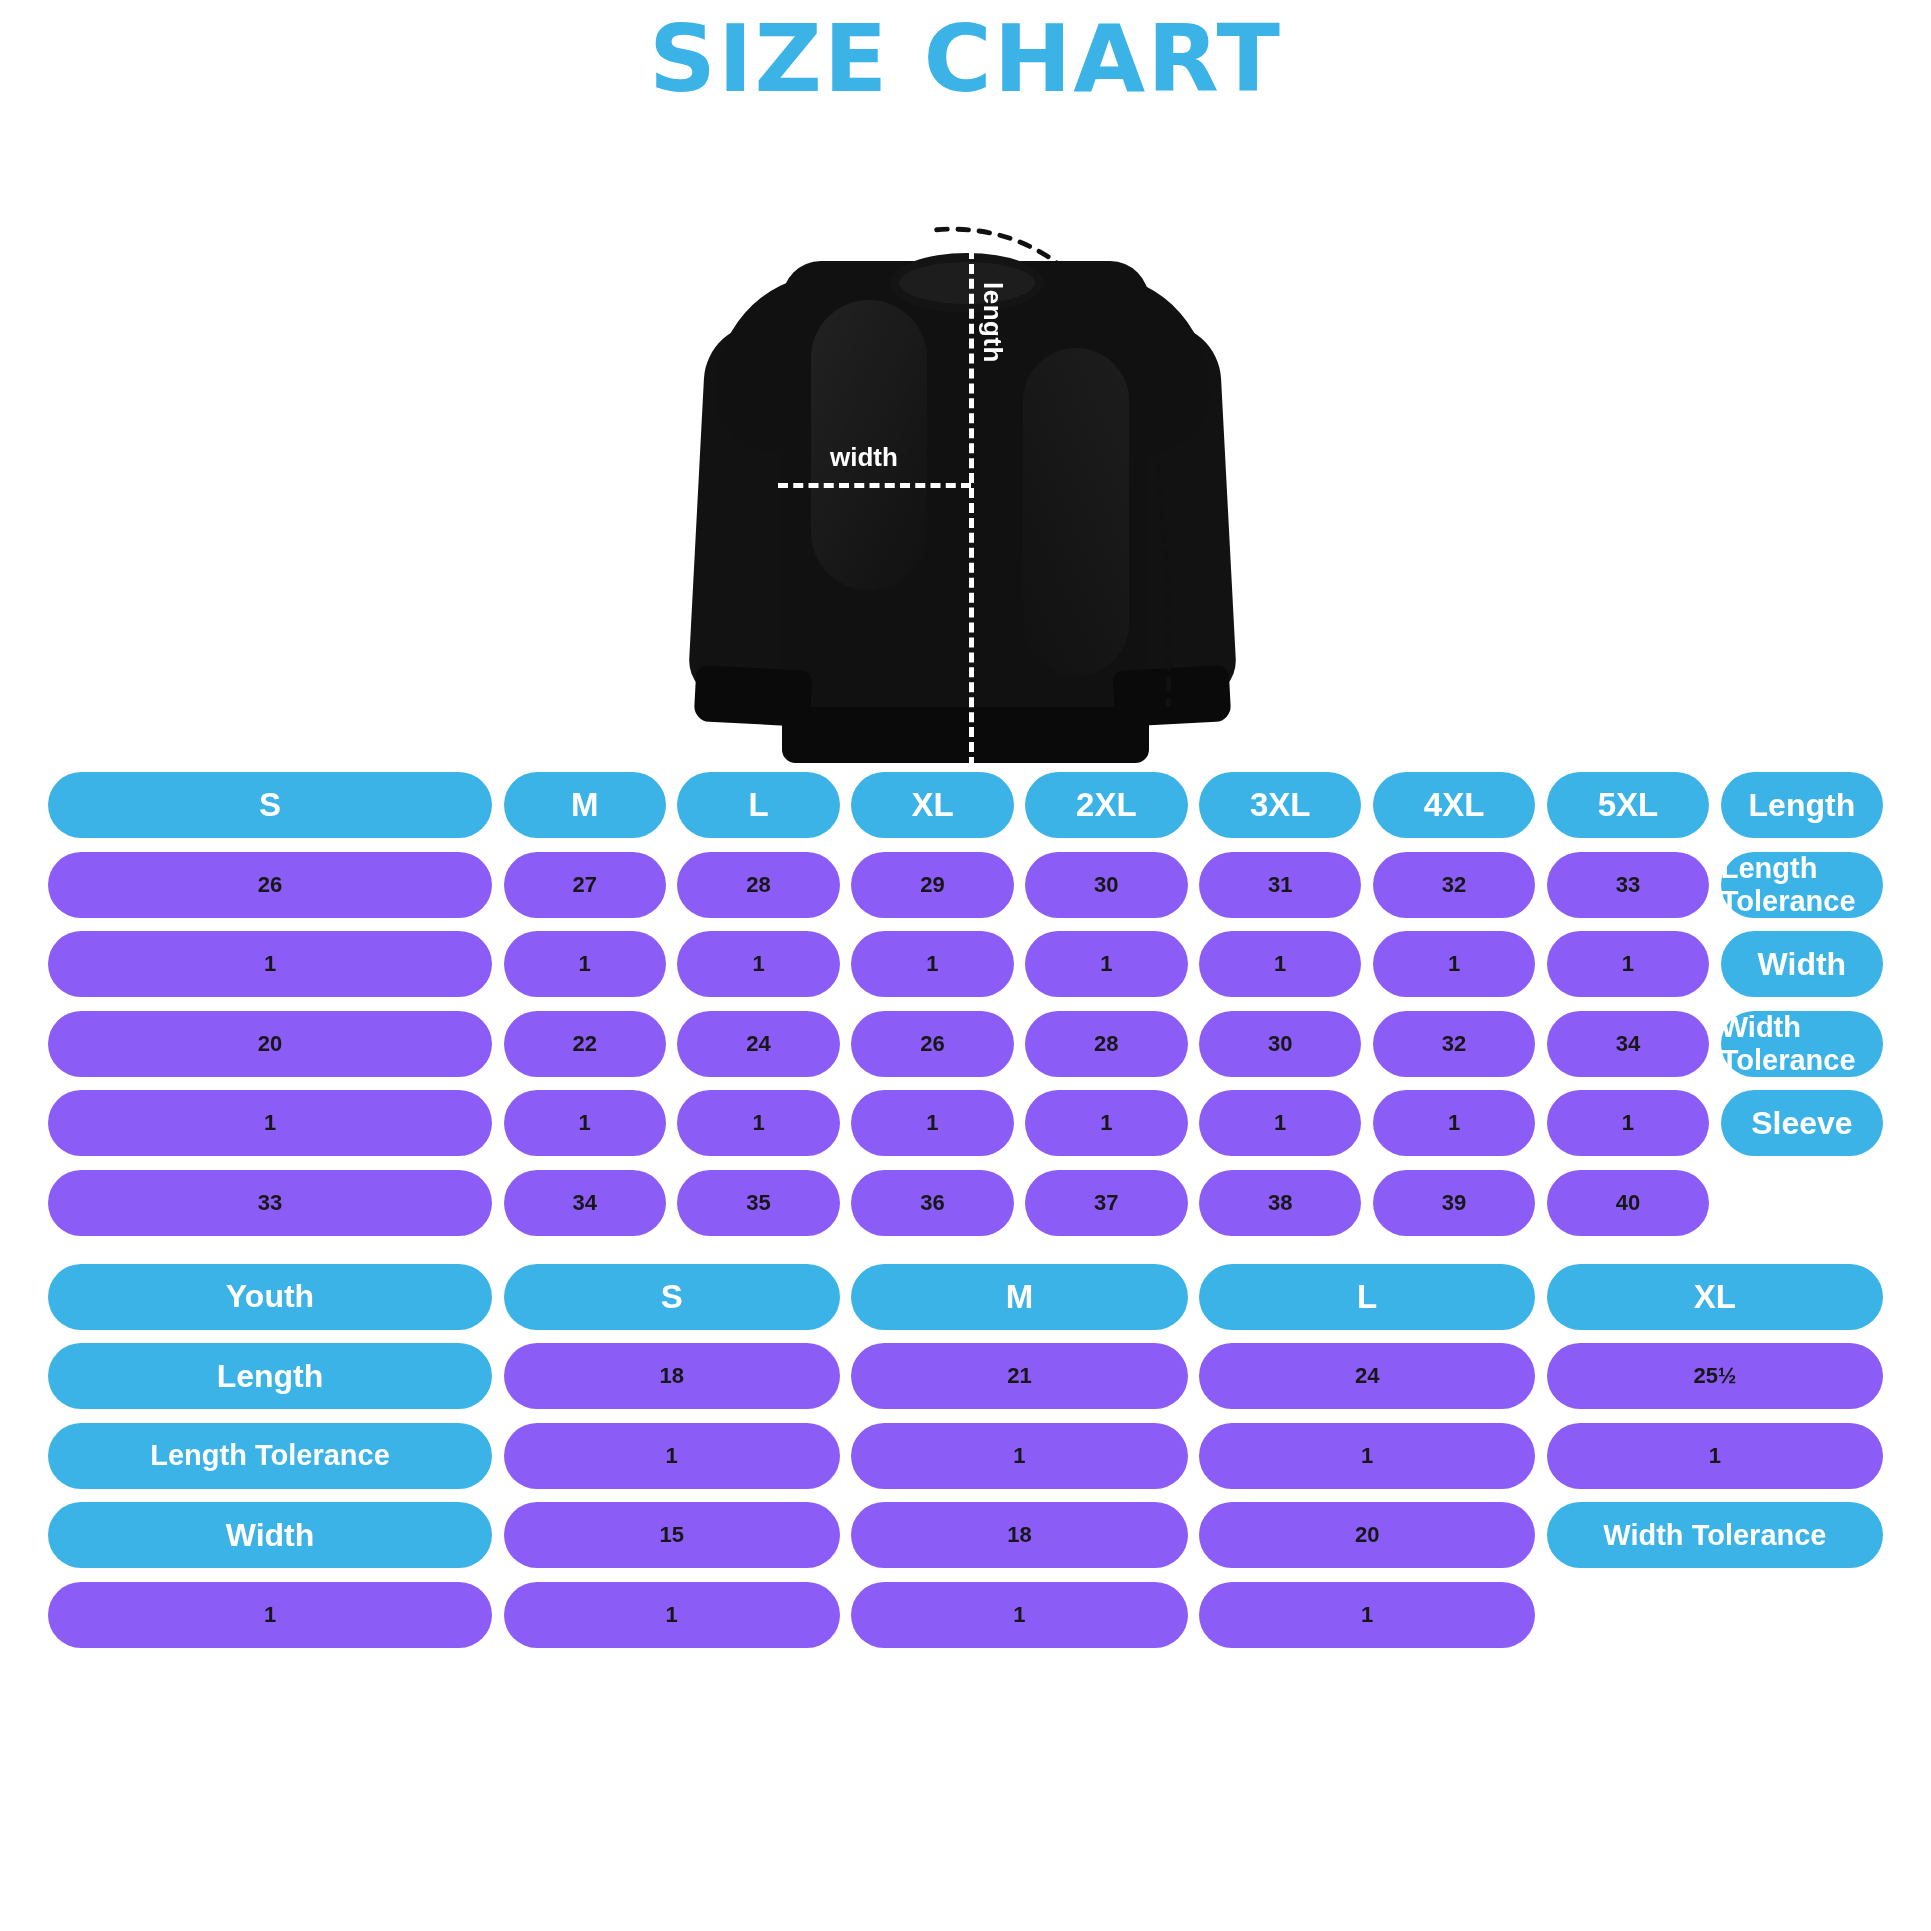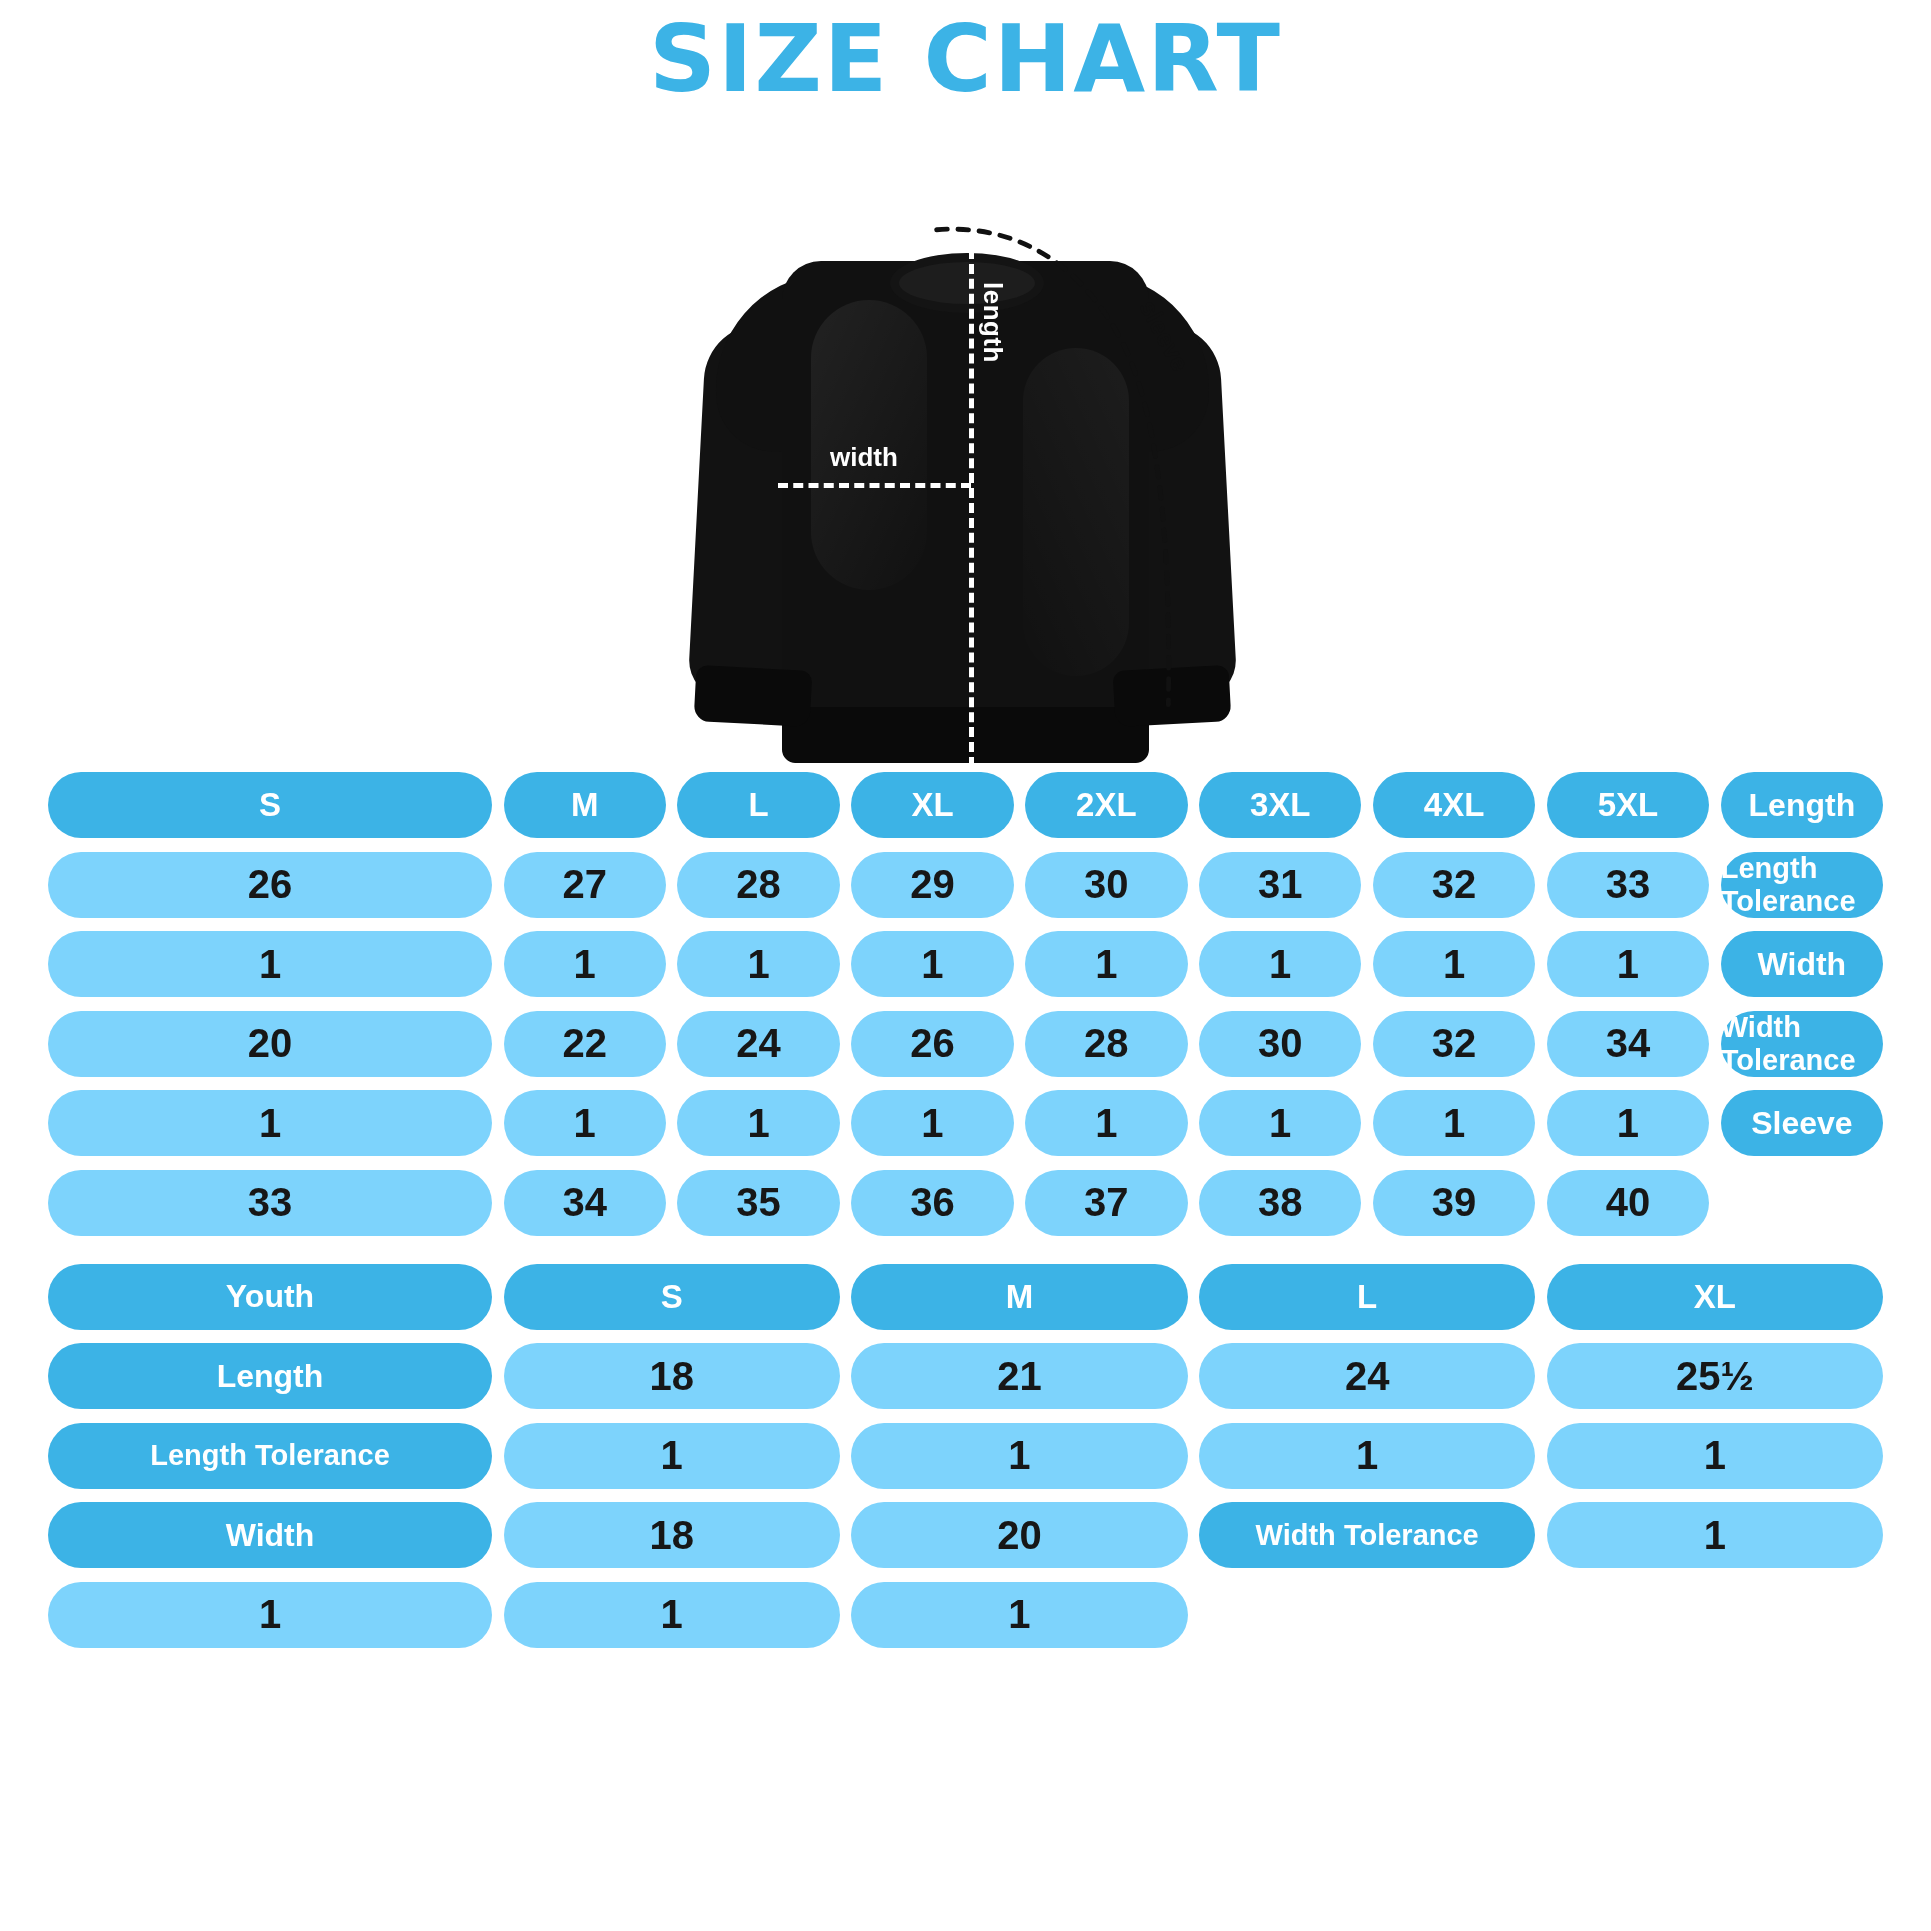--- a/index.html
+++ b/index.html
@@ -246,23 +246,23 @@
   .rowlabel {
     background: #3cb3e6;
     color: #ffffff;
     font-size: 32px;
     font-weight: 800;
   }
   .rowlabel.small {
     font-size: 29px;
   }
   .val {
-    background: #7dd3fc;
+    background: #8b5cf6;
     color: #171717;
-    font-size: 40px;
+    font-size: 22px;
     font-weight: 700;
   }
 </style>
 </head>
 <body>
 
 <div class="page">
 
   <div class="title">SIZE CHART</div>
 
@@ -368,20 +368,21 @@
       <div class="cell val">24</div>
       <div class="cell val">25½</div>
 
       <div class="cell rowlabel small">Length Tolerance</div>
       <div class="cell val">1</div>
       <div class="cell val">1</div>
       <div class="cell val">1</div>
       <div class="cell val">1</div>
 
       <div class="cell rowlabel">Width</div>
+      <div class="cell val">15</div>
       <div class="cell val">18</div>
       <div class="cell val">20</div>
 
       <div class="cell rowlabel small">Width Tolerance</div>
       <div class="cell val">1</div>
       <div class="cell val">1</div>
       <div class="cell val">1</div>
       <div class="cell val">1</div>
     </div>
 

